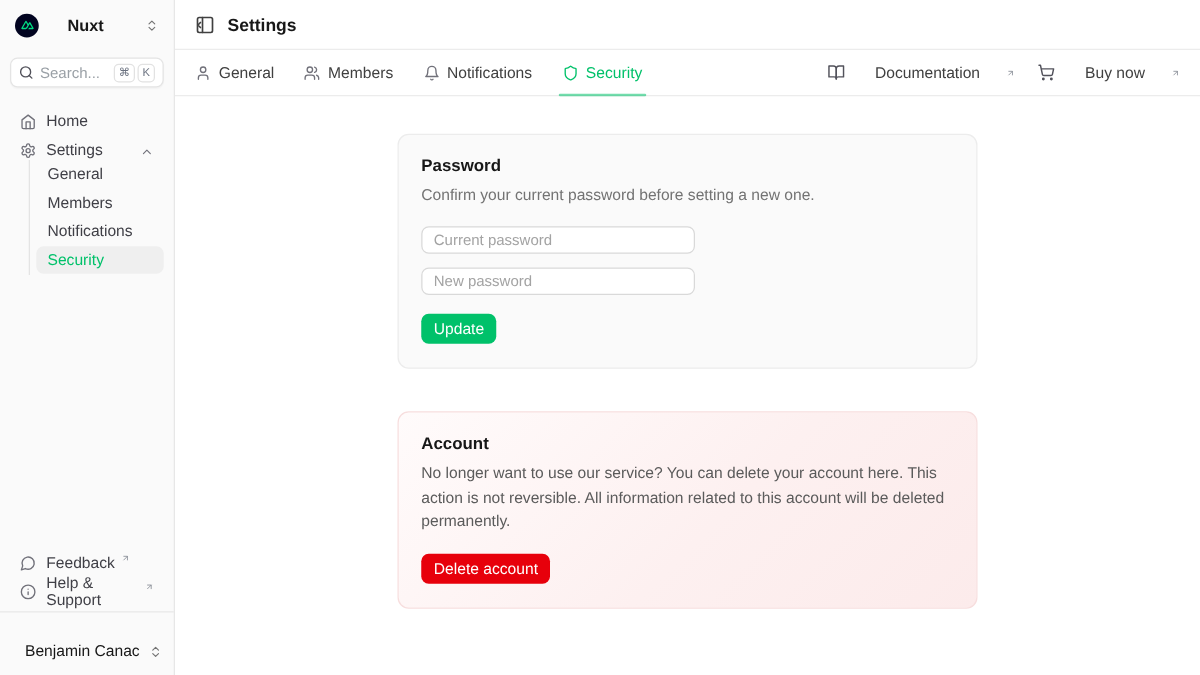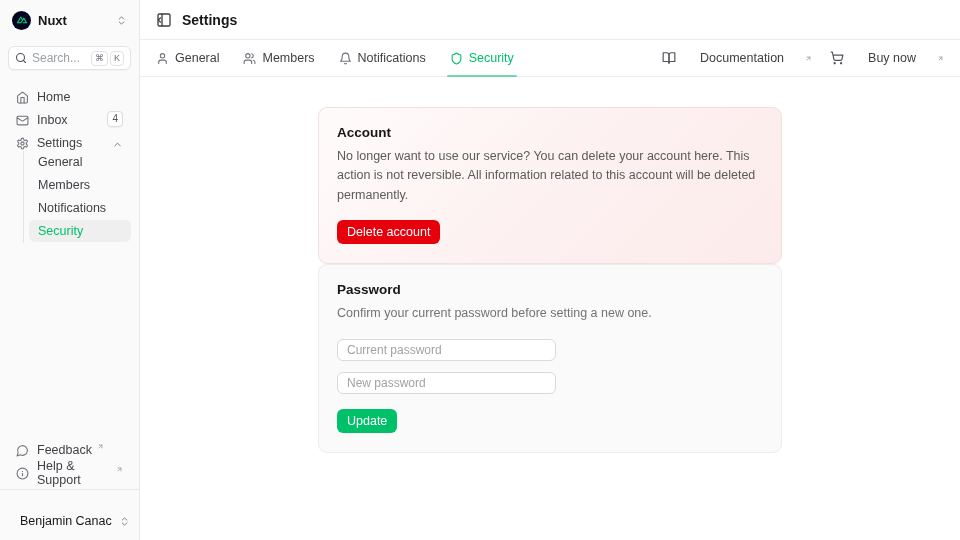--- a/index.html
+++ b/index.html
@@ -5,21 +5,21 @@
   * { margin:0; padding:0; box-sizing:border-box; }
   html,body { width:960px; height:540px; overflow:hidden; }
   body { font-family:"Liberation Sans", sans-serif; background:#fff; color:#171717; }
   svg { display:block; flex:none; }
 
   .app { display:flex; width:960px; height:540px; }
 
   
   .sidebar { width:140px; flex:none; background:#fafafa; border-right:1px solid #e7e7e7;
              display:flex; flex-direction:column; padding:0 8px; }
-  .brand-row { height:40px; display:flex; align-items:center; gap:7px; padding:0 4px; cursor:pointer; }
+  .brand-row { height:40px; display:flex; align-items:center; gap:23px; padding:0 4px; cursor:pointer; }
   .logo-circle { width:19px; height:19px; border-radius:50%; background:#020420;
                  display:flex; align-items:center; justify-content:center; }
   .brand-name { font-size:13px; font-weight:700; color:#171717; }
   .brand-chevrons { margin-left:auto; color:#737373; }
 
   .search-box { height:24px; margin:6px 0 12px; background:#fff; border:1px solid #e4e4e4;
                 border-radius:6px; display:flex; align-items:center; gap:5px; padding:0 6px;
                 box-shadow:0 1px 1px rgba(0,0,0,.03); cursor:text; }
   .search-placeholder { font-size:12px; color:#9aa0a6; }
   .kbd-group { margin-left:auto; display:flex; gap:2px; }
@@ -129,30 +129,20 @@
       <div class="nav-item">
         <span class="nav-icon">
           <svg width="13" height="13" viewBox="0 0 24 24" fill="none" stroke="currentColor" stroke-width="2" stroke-linecap="round" stroke-linejoin="round">
               <path d="m3 9 9-7 9 7v11a2 2 0 0 1-2 2H5a2 2 0 0 1-2-2z"></path>
               <polyline points="9 22 9 12 15 12 15 22"></polyline>
             </svg>
         </span>
         <span>Home</span>
       </div>
 
-      <div class="nav-item">
-        <span class="nav-icon">
-          <svg width="13" height="13" viewBox="0 0 24 24" fill="none" stroke="currentColor" stroke-width="2" stroke-linecap="round" stroke-linejoin="round">
-              <rect x="2" y="4" width="20" height="16" rx="2"></rect>
-              <path d="m22 7-8.97 5.7a1.94 1.94 0 0 1-2.06 0L2 7"></path>
-            </svg>
-        </span>
-        <span>Inbox</span>
-        <span class="nav-badge">4</span>
-      </div>
 
 
       <div class="nav-item">
         <span class="nav-icon">
           <svg width="13" height="13" viewBox="0 0 24 24" fill="none" stroke="currentColor" stroke-width="2" stroke-linecap="round" stroke-linejoin="round">
               <path d="M12.22 2h-.44a2 2 0 0 0-2 2v.18a2 2 0 0 1-1 1.73l-.43.25a2 2 0 0 1-2 0l-.15-.08a2 2 0 0 0-2.73.73l-.22.38a2 2 0 0 0 .73 2.73l.15.1a2 2 0 0 1 1 1.72v.51a2 2 0 0 1-1 1.74l-.15.09a2 2 0 0 0-.73 2.73l.22.38a2 2 0 0 0 2.73.73l.15-.08a2 2 0 0 1 2 0l.43.25a2 2 0 0 1 1 1.73V20a2 2 0 0 0 2 2h.44a2 2 0 0 0 2-2v-.18a2 2 0 0 1 1-1.73l.43-.25a2 2 0 0 1 2 0l.15.08a2 2 0 0 0 2.73-.73l.22-.39a2 2 0 0 0-.73-2.73l-.15-.08a2 2 0 0 1-1-1.74v-.5a2 2 0 0 1 1-1.74l.15-.09a2 2 0 0 0 .73-2.73l-.22-.38a2 2 0 0 0-2.73-.73l-.15.08a2 2 0 0 1-2 0l-.43-.25a2 2 0 0 1-1-1.73V4a2 2 0 0 0-2-2z"></path>
               <circle cx="12" cy="12" r="3"></circle>
             </svg>
         </span>
         <span>Settings</span>
@@ -306,29 +296,29 @@
                 <path d="M7 7h10v10"></path>
                 <path d="M7 17 17 7"></path>
               </svg>
           </span>
         </div>
       </div>
     </div>
 
     <div class="content">
 
-      <section class="card card-account">
-        <div class="card-title">Account</div>
-        <div class="card-desc">No longer want to use our service? You can delete your account here. This action is not reversible. All information related to this account will be deleted permanently.</div>
-        <button class="btn btn-delete">Delete account</button>
-      </section>
-
       <section class="card card-password">
         <div class="card-title">Password</div>
         <div class="card-desc">Confirm your current password before setting a new one.</div>
         <input class="pw-input" type="text" placeholder="Current password" style="">
         <input class="pw-input" type="text" placeholder="New password" style="">
         <button class="btn btn-update">Update</button>
       </section>
 
+      <section class="card card-account">
+        <div class="card-title">Account</div>
+        <div class="card-desc">No longer want to use our service? You can delete your account here. This action is not reversible. All information related to this account will be deleted permanently.</div>
+        <button class="btn btn-delete">Delete account</button>
+      </section>
+
     </div>
   </main>
 </div>
 
 </body></html>

